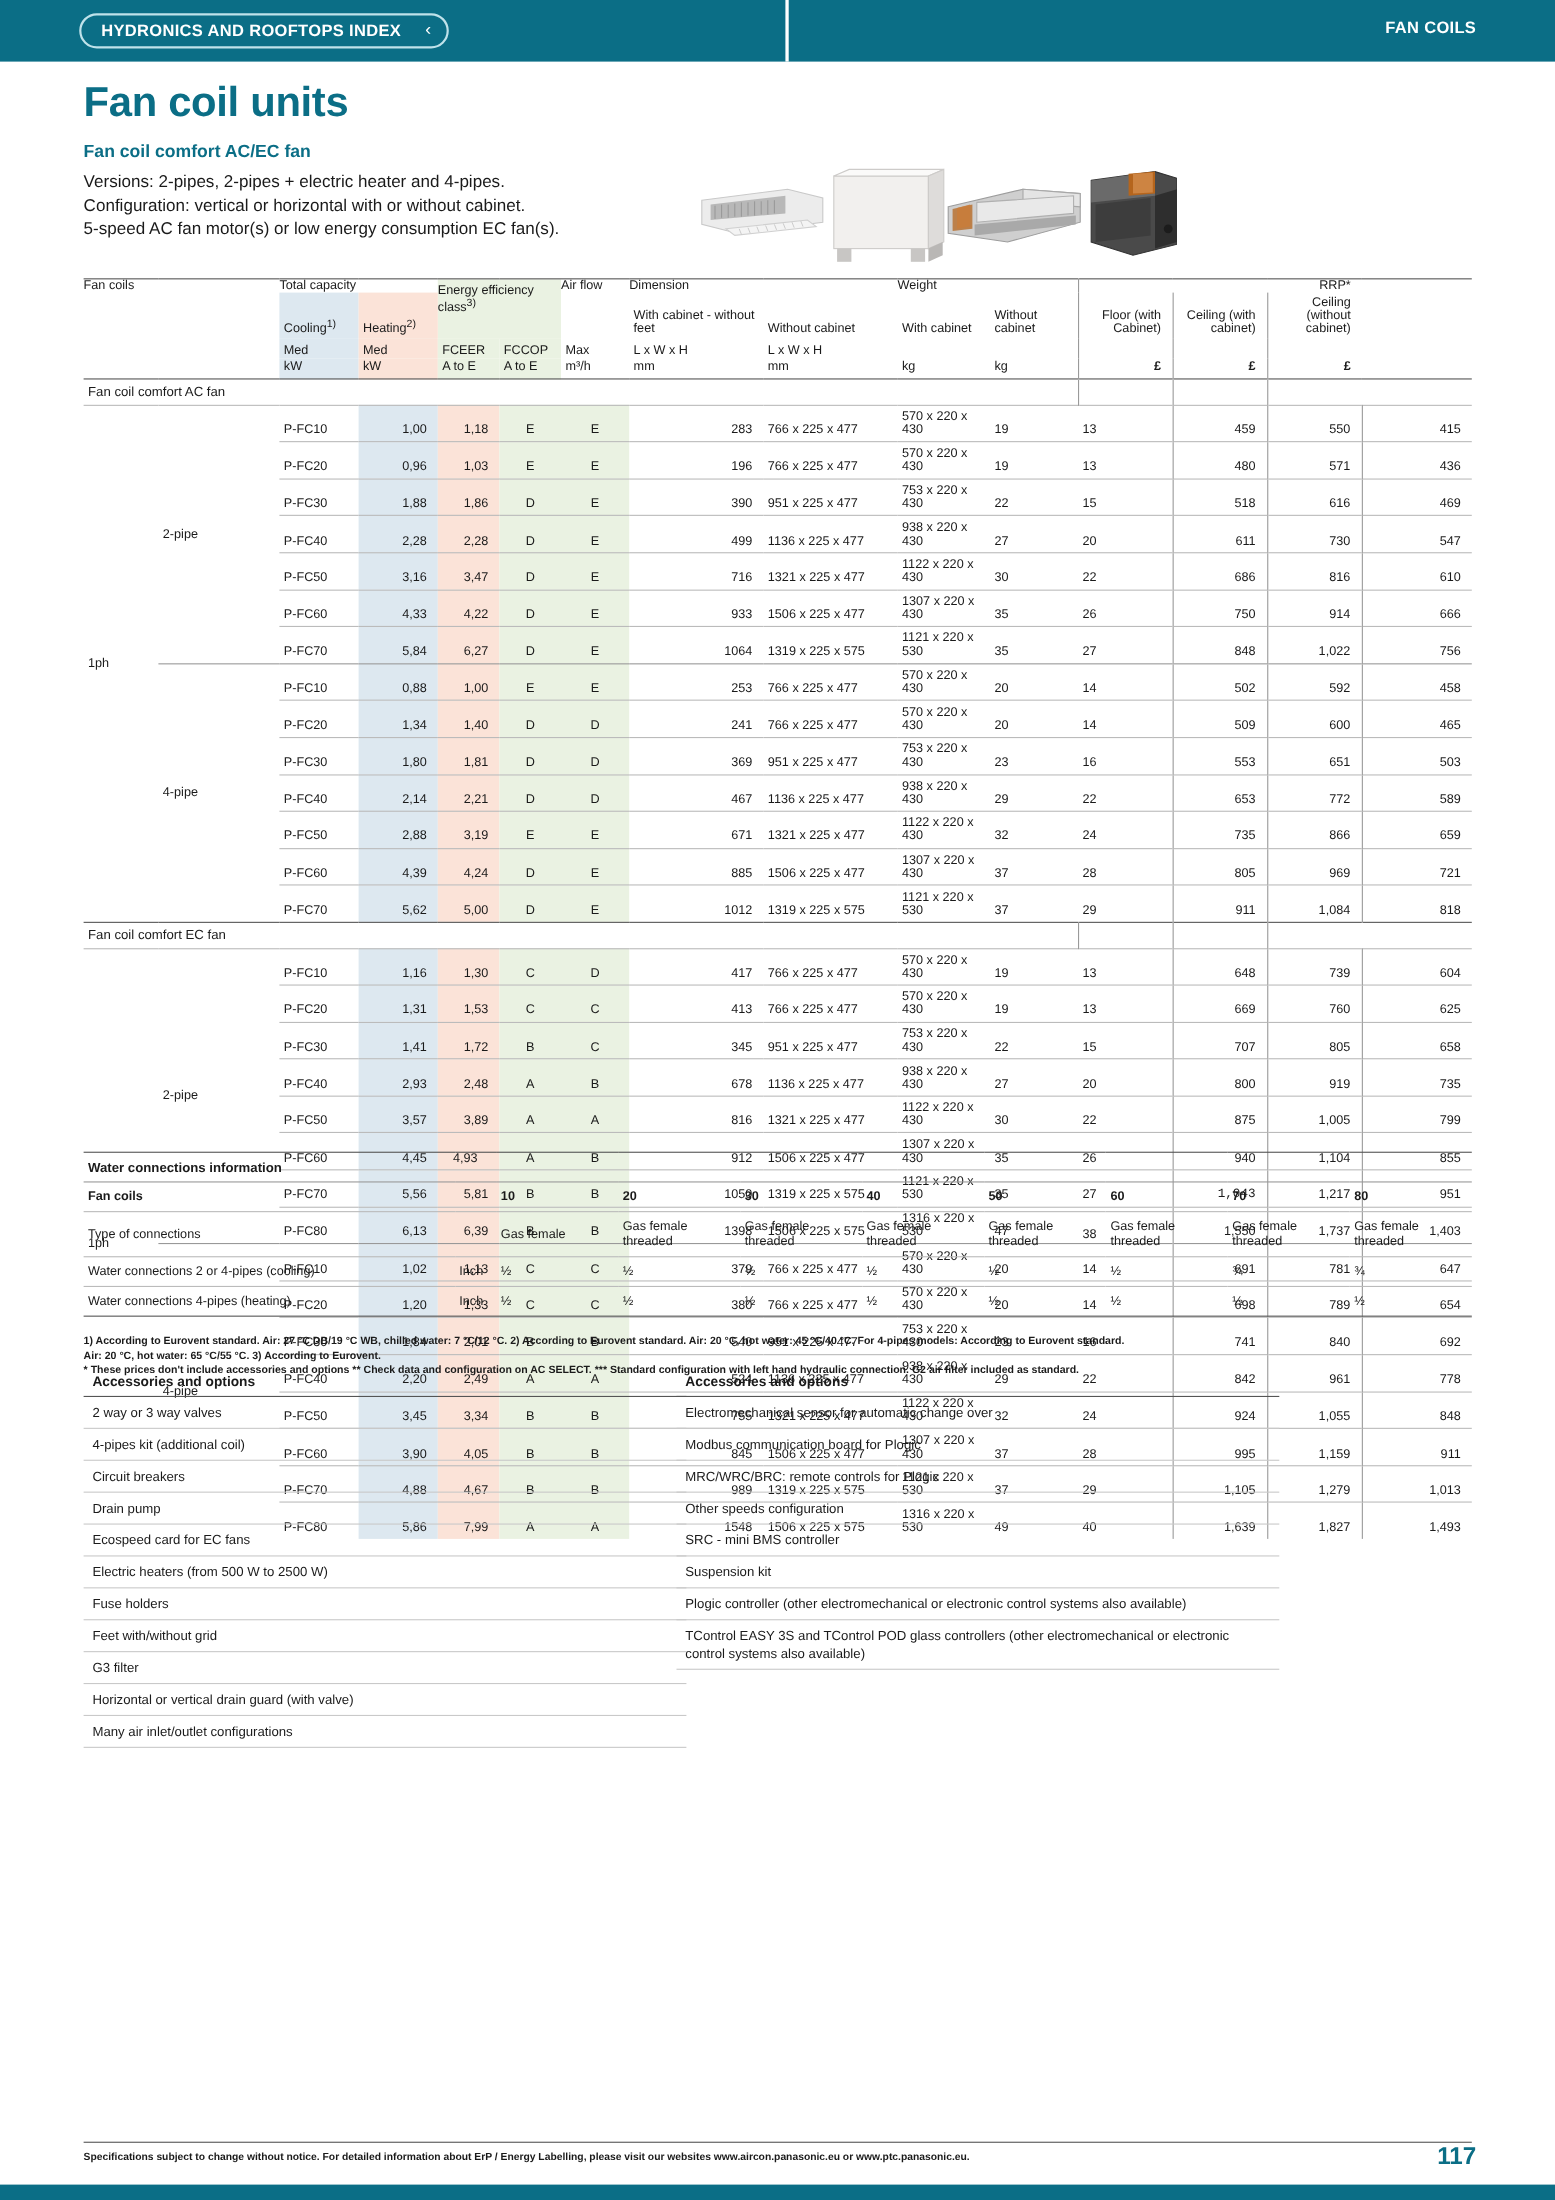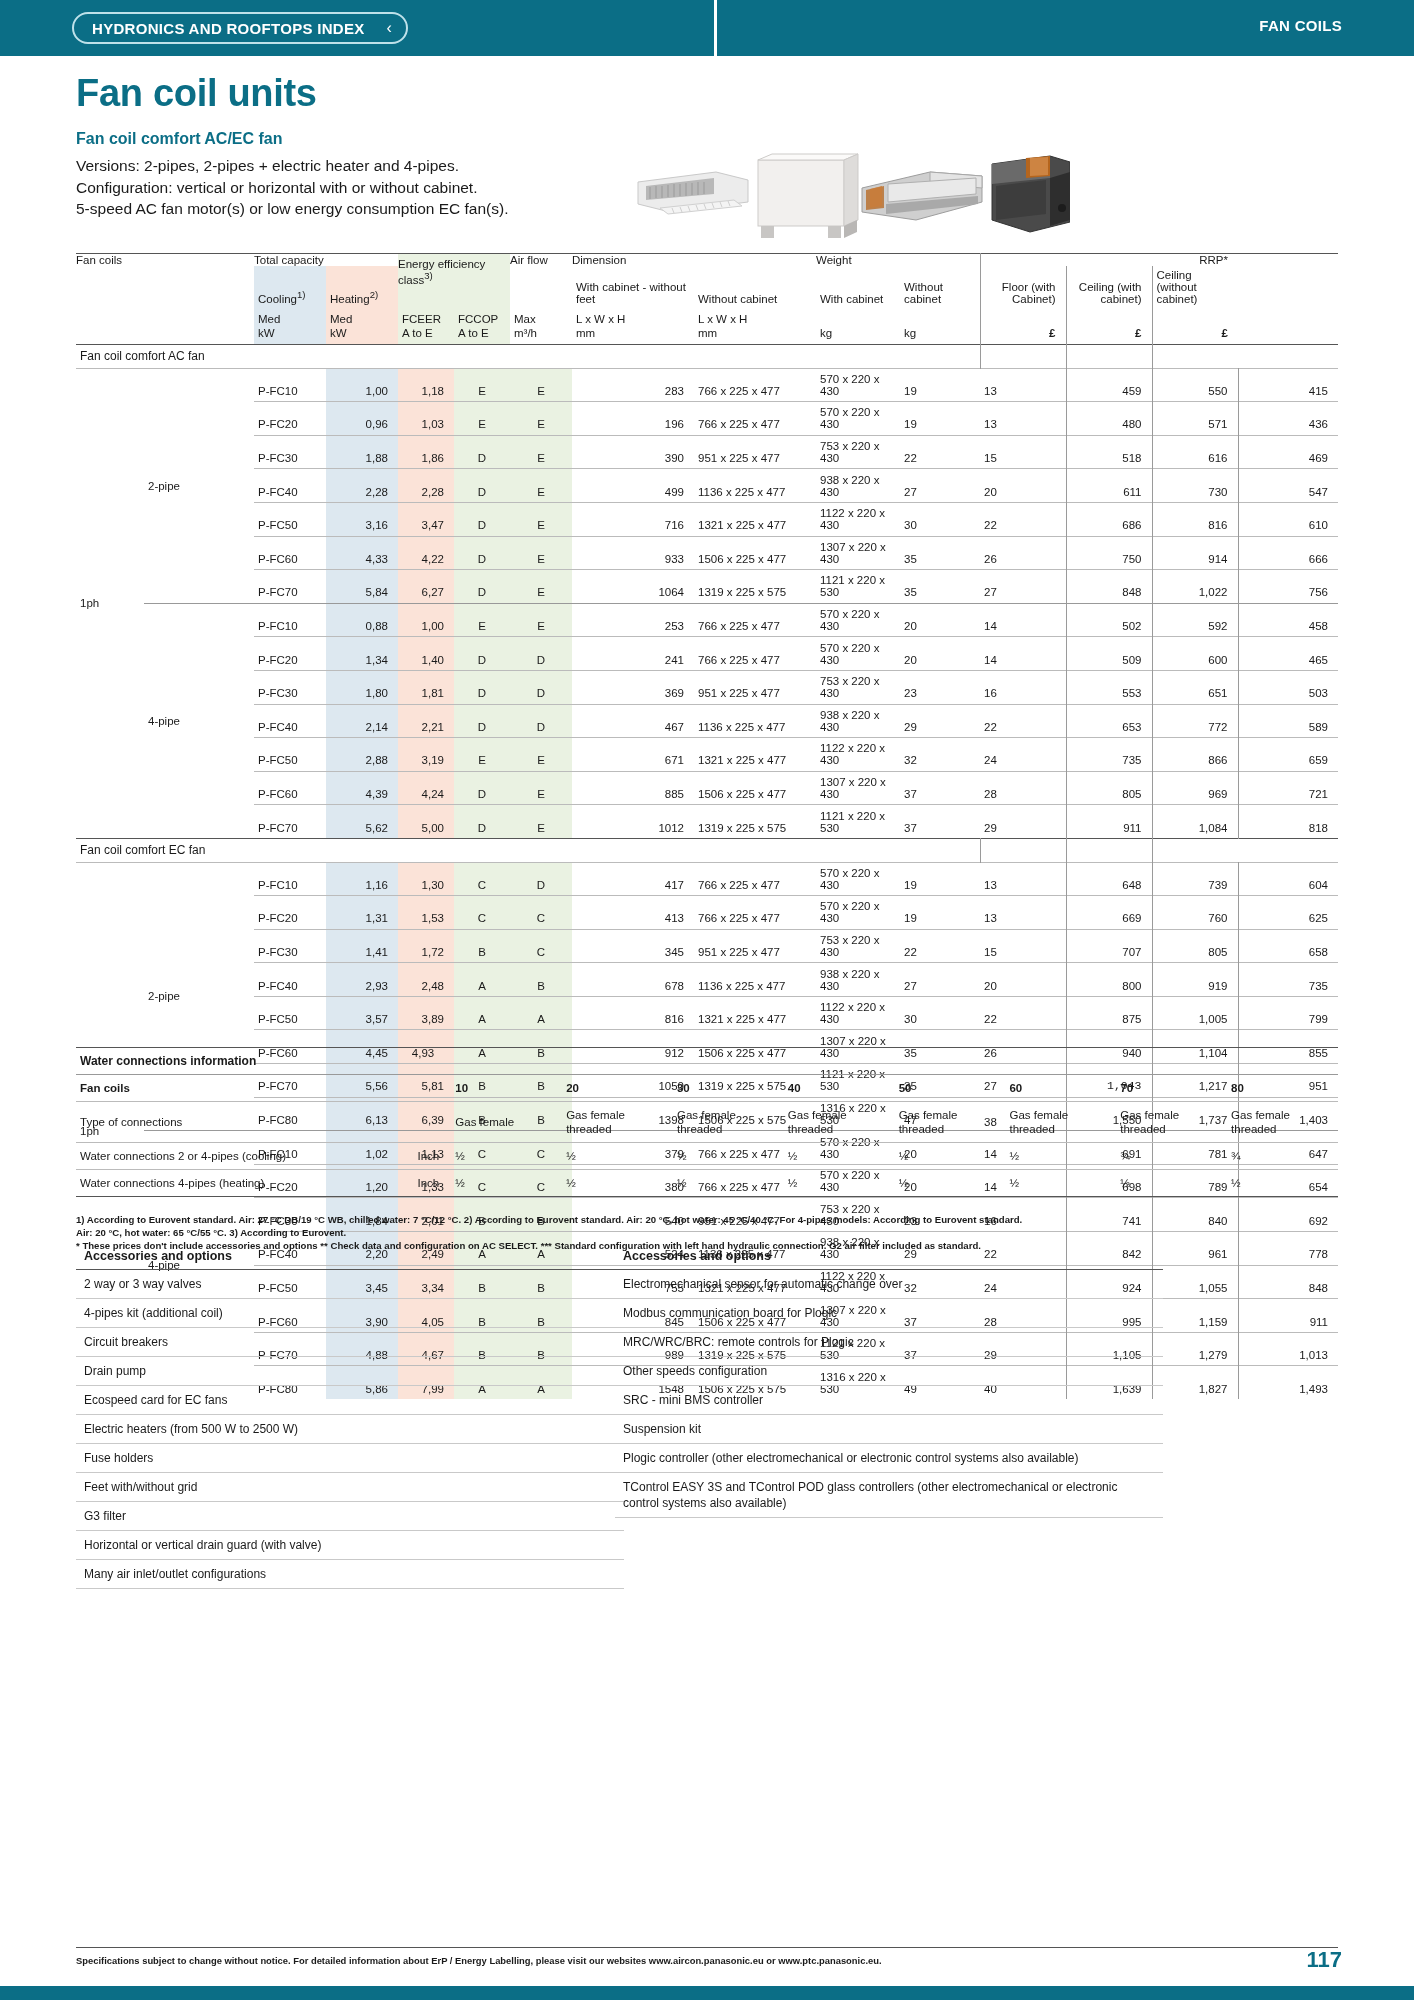--- a/index.html
+++ b/index.html
@@ -206,21 +206,21 @@
       <td class="colheat" style="padding:3px 4px;">
         <span>Heating</span><sup>2)</sup>
       </td>
       <td></td>
       <td style="padding:3px 4px;">With cabinet - without feet</td>
       <td style="padding:3px 4px;">Without cabinet</td>
       <td style="padding:3px 4px;">With cabinet</td>
       <td style="padding:3px 4px;">Without cabinet</td>
       <td class="hdr-b bordL" style="text-align:right;padding:3px 10px 3px 4px;">Floor (with Cabinet)</td>
       <td class="hdr-b bordL" style="text-align:right;padding:3px 10px 3px 4px;">Ceiling (with cabinet)</td>
-      <td class="hdr-b bordL" style="padding:3px 10px 3px 4px;">Ceiling (without cabinet)</td>
+      <td class="hdr-b bordL" style="text-align:right;padding:3px 10px 3px 4px;">Ceiling (without cabinet)</td>
     </tr>
 
     <tr>
       <td colspan="2"></td>
       <td class="colcool" style="padding:5px 4px 1px 4px;">Med</td>
       <td class="colheat" style="padding:5px 4px 1px 4px;">Med</td>
       <td class="hdr-b coleff" style="padding:5px 4px 1px 4px;">FCEER</td>
       <td class="hdr-b coleff" style="padding:5px 4px 1px 4px;">FCCOP</td>
       <td style="padding:5px 4px 1px 4px;">Max</td>
       <td style="padding:5px 4px 1px 4px;">L x W x H</td>

